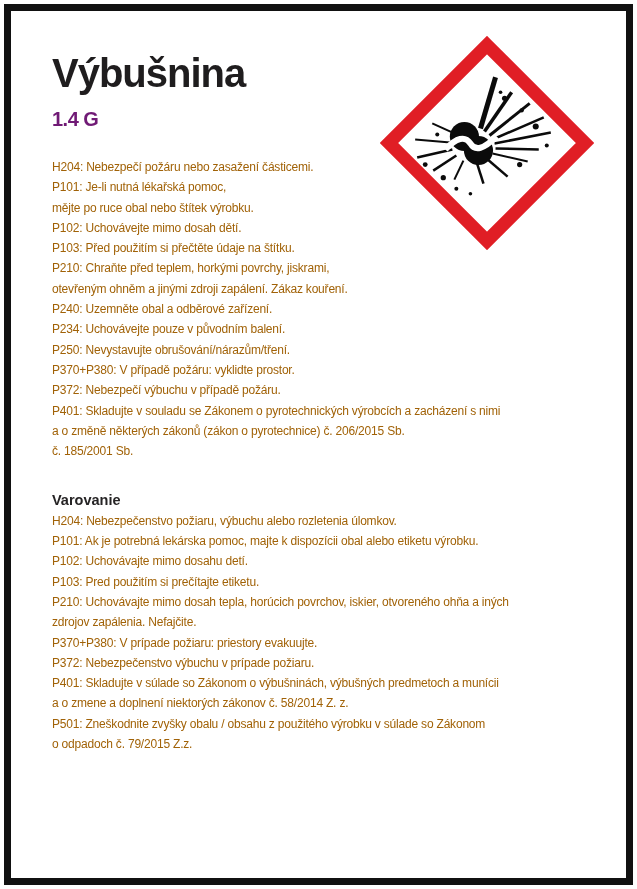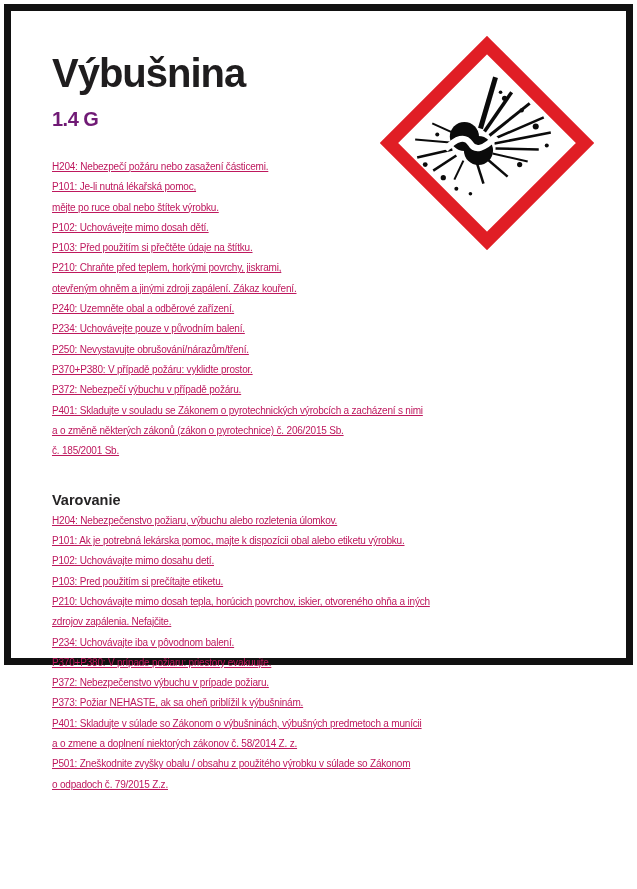--- a/index.html
+++ b/index.html
@@ -5,21 +5,21 @@
   * { margin: 0; padding: 0; box-sizing: border-box; }
   html, body {
     width: 637px; height: 889px;
     background: #ffffff;
     font-family: "Liberation Sans", "DejaVu Sans", sans-serif;
     overflow: hidden;
   }
   .frame {
     position: absolute;
     left: 4px; top: 4px;
-    width: 629px; height: 661px;
+    width: 629px; height: 881px;
     border: 7px solid #111111;
     background: #ffffff;
   }
   .content {
     position: absolute;
     left: 11px; top: 11px;
     width: 615px; height: 867px;
     padding: 30px 26px 0 30px;
   }
   h1.title {
@@ -41,27 +41,26 @@
   .section { margin: 0; }
   .section + .section { margin-top: 29px; }
   .section-heading {
     font-size: 14.5px;
     line-height: 20.3px;
     font-weight: 700;
     color: #262425;
     white-space: nowrap;
   }
   .line {
-    font-size: 10px;
+    font-size: 12px;
     line-height: 20.3px;
     font-weight: 400;
     letter-spacing: -0.2px;
-    color: #be185d;
+    color: #a16207;
     white-space: nowrap;
-    text-decoration: underline;
   }
   .pictogram {
     position: absolute;
     left: 369px; top: 25px;
     width: 214px; height: 214px;
   }
 </style>
 </head>
 <body>
 
@@ -88,24 +87,22 @@
           <div class="line">č. 185/2001 Sb.</div>
         </section>
         <section class="section">
           <div class="section-heading">Varovanie</div>
           <div class="line">H204: Nebezpečenstvo požiaru, výbuchu alebo rozletenia úlomkov.</div>
           <div class="line">P101: Ak je potrebná lekárska pomoc, majte k dispozícii obal alebo etiketu výrobku.</div>
           <div class="line">P102: Uchovávajte mimo dosahu detí.</div>
           <div class="line">P103: Pred použitím si prečítajte etiketu.</div>
           <div class="line">P210: Uchovávajte mimo dosah tepla, horúcich povrchov, iskier, otvoreného ohňa a iných</div>
           <div class="line">zdrojov zapálenia. Nefajčite.</div>
-          <div class="line">P234: Uchovávajte iba v pôvodnom balení.</div>
           <div class="line">P370+P380: V prípade požiaru: priestory evakuujte.</div>
           <div class="line">P372: Nebezpečenstvo výbuchu v prípade požiaru.</div>
-          <div class="line">P373: Požiar NEHASTE, ak sa oheň priblížil k výbušninám.</div>
           <div class="line">P401: Skladujte v súlade so Zákonom o výbušninách, výbušných predmetoch a munícii</div>
           <div class="line">a o zmene a doplnení niektorých zákonov č. 58/2014 Z. z.</div>
           <div class="line">P501: Zneškodnite zvyšky obalu / obsahu z použitého výrobku v súlade so Zákonom</div>
           <div class="line">o odpadoch č. 79/2015 Z.z.</div>
         </section>
       </div>
   </div>
 
   <svg class="pictogram" viewBox="0 0 213 213" xmlns="http://www.w3.org/2000/svg">
 

